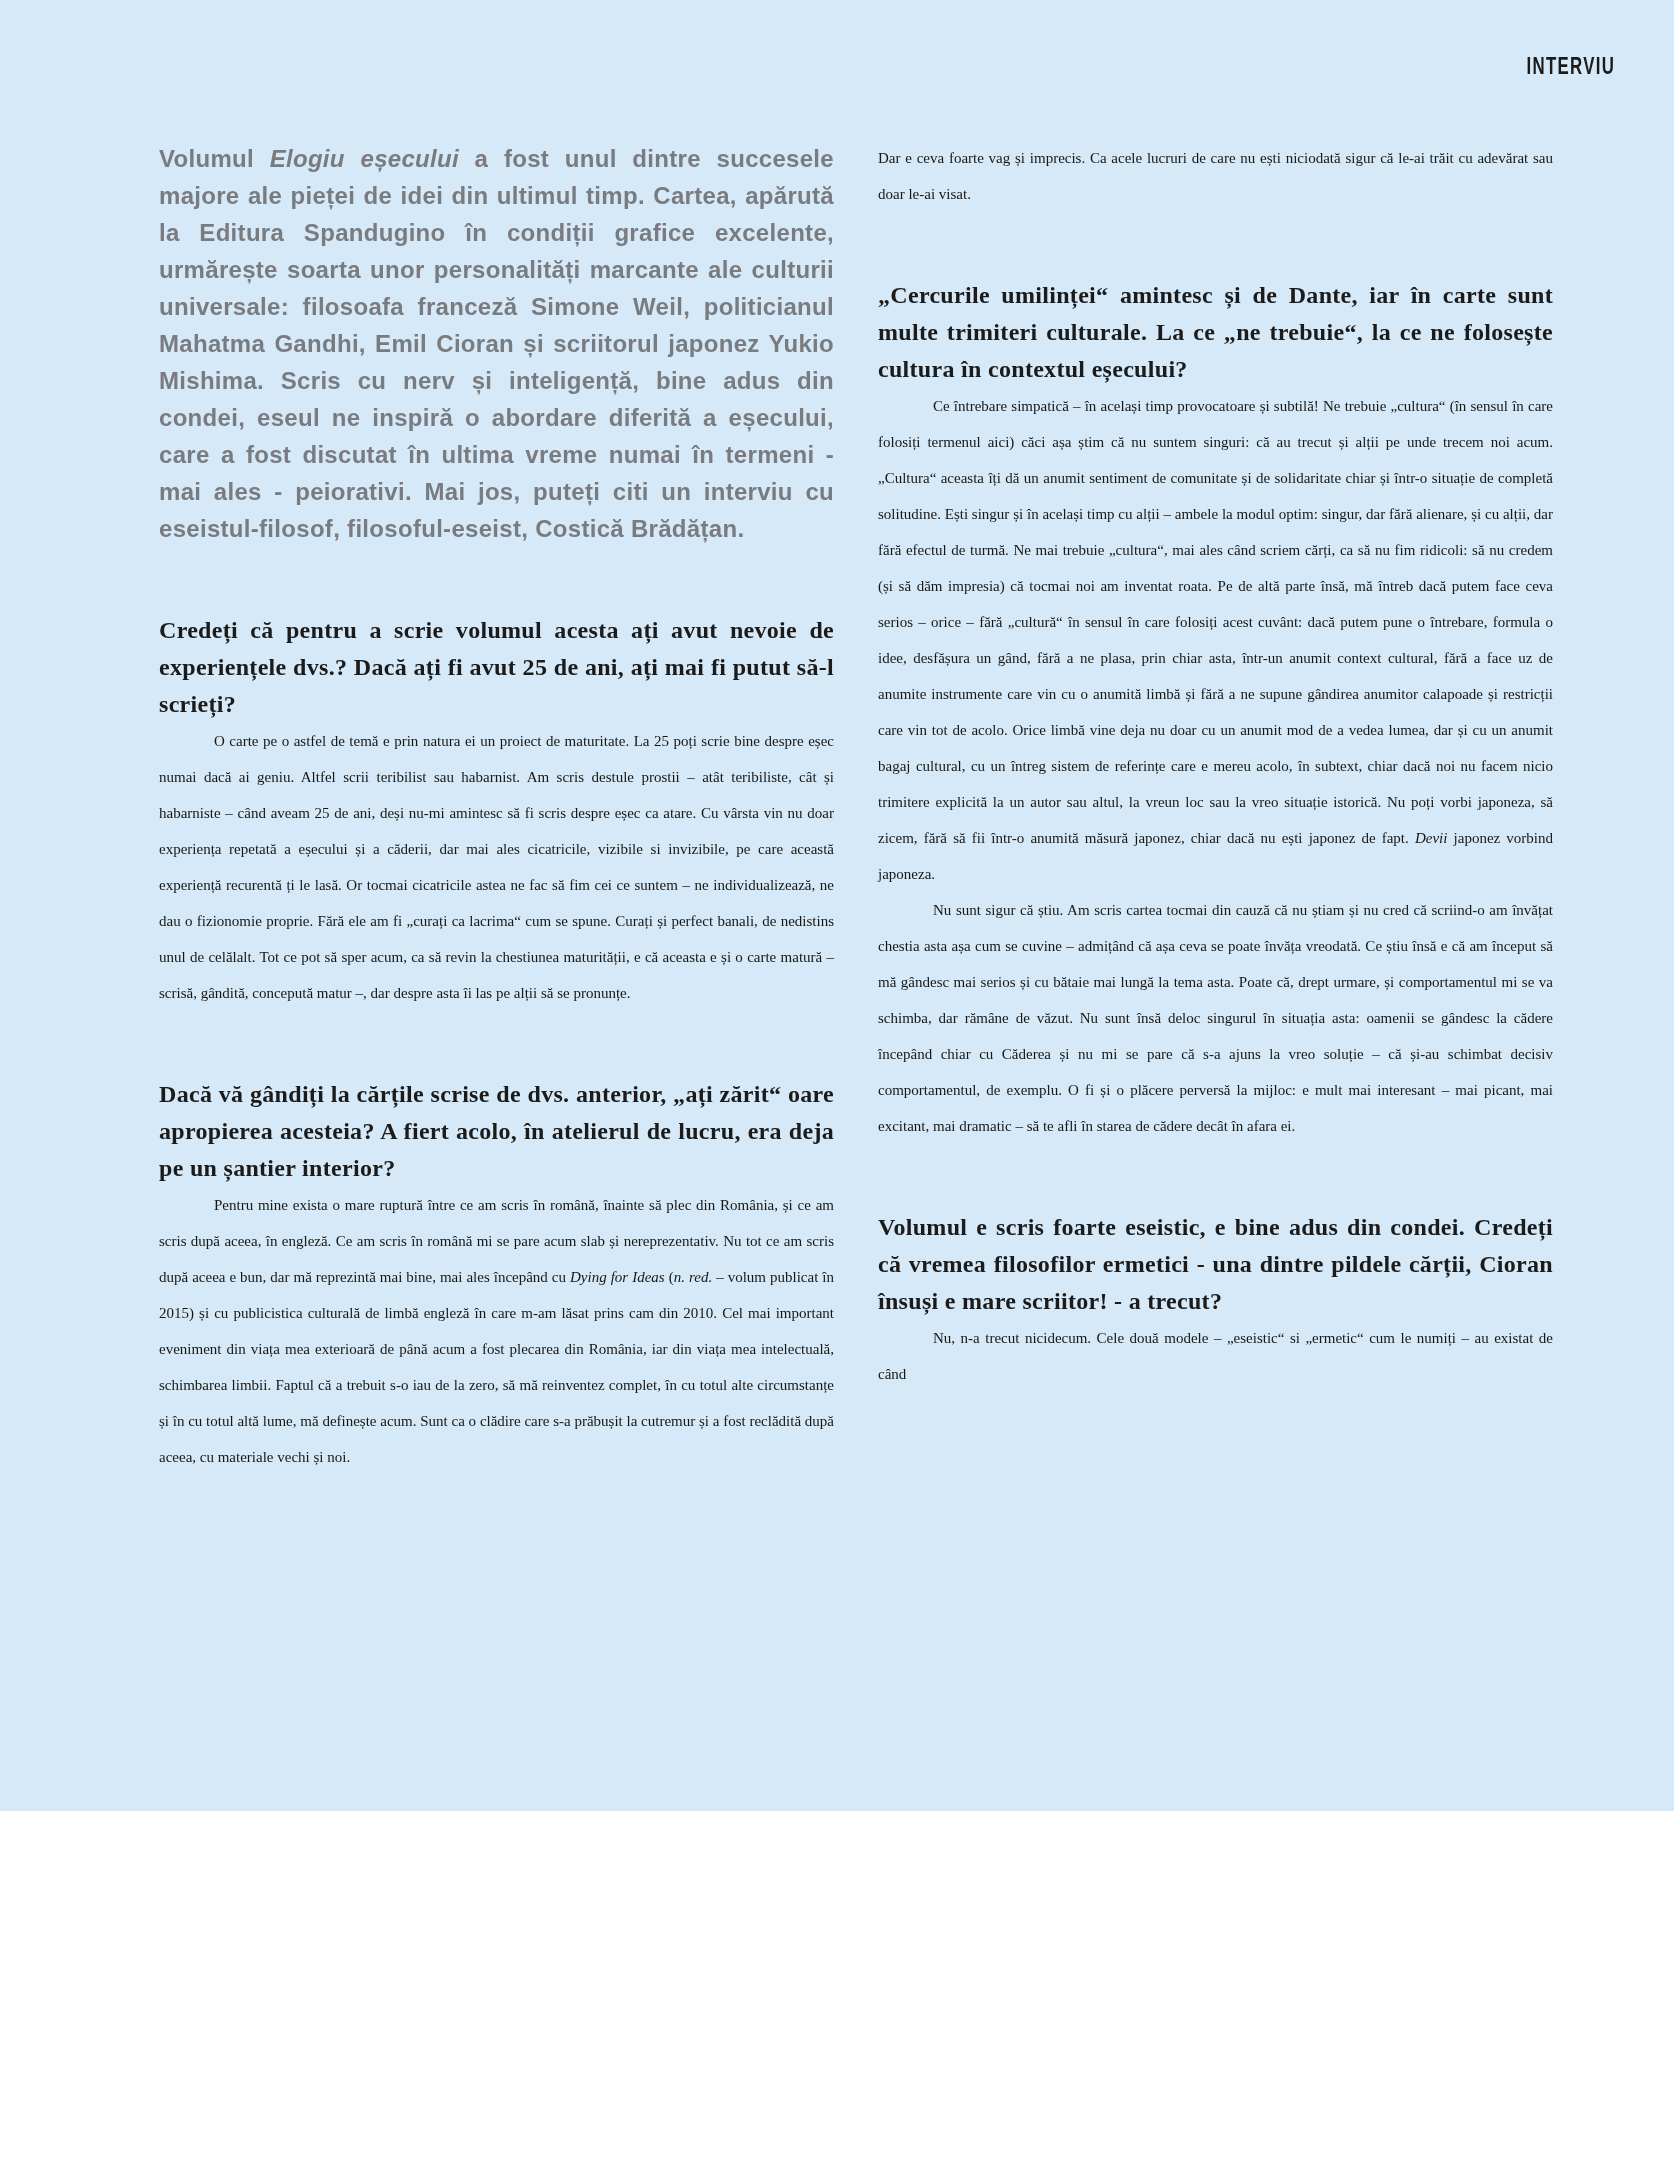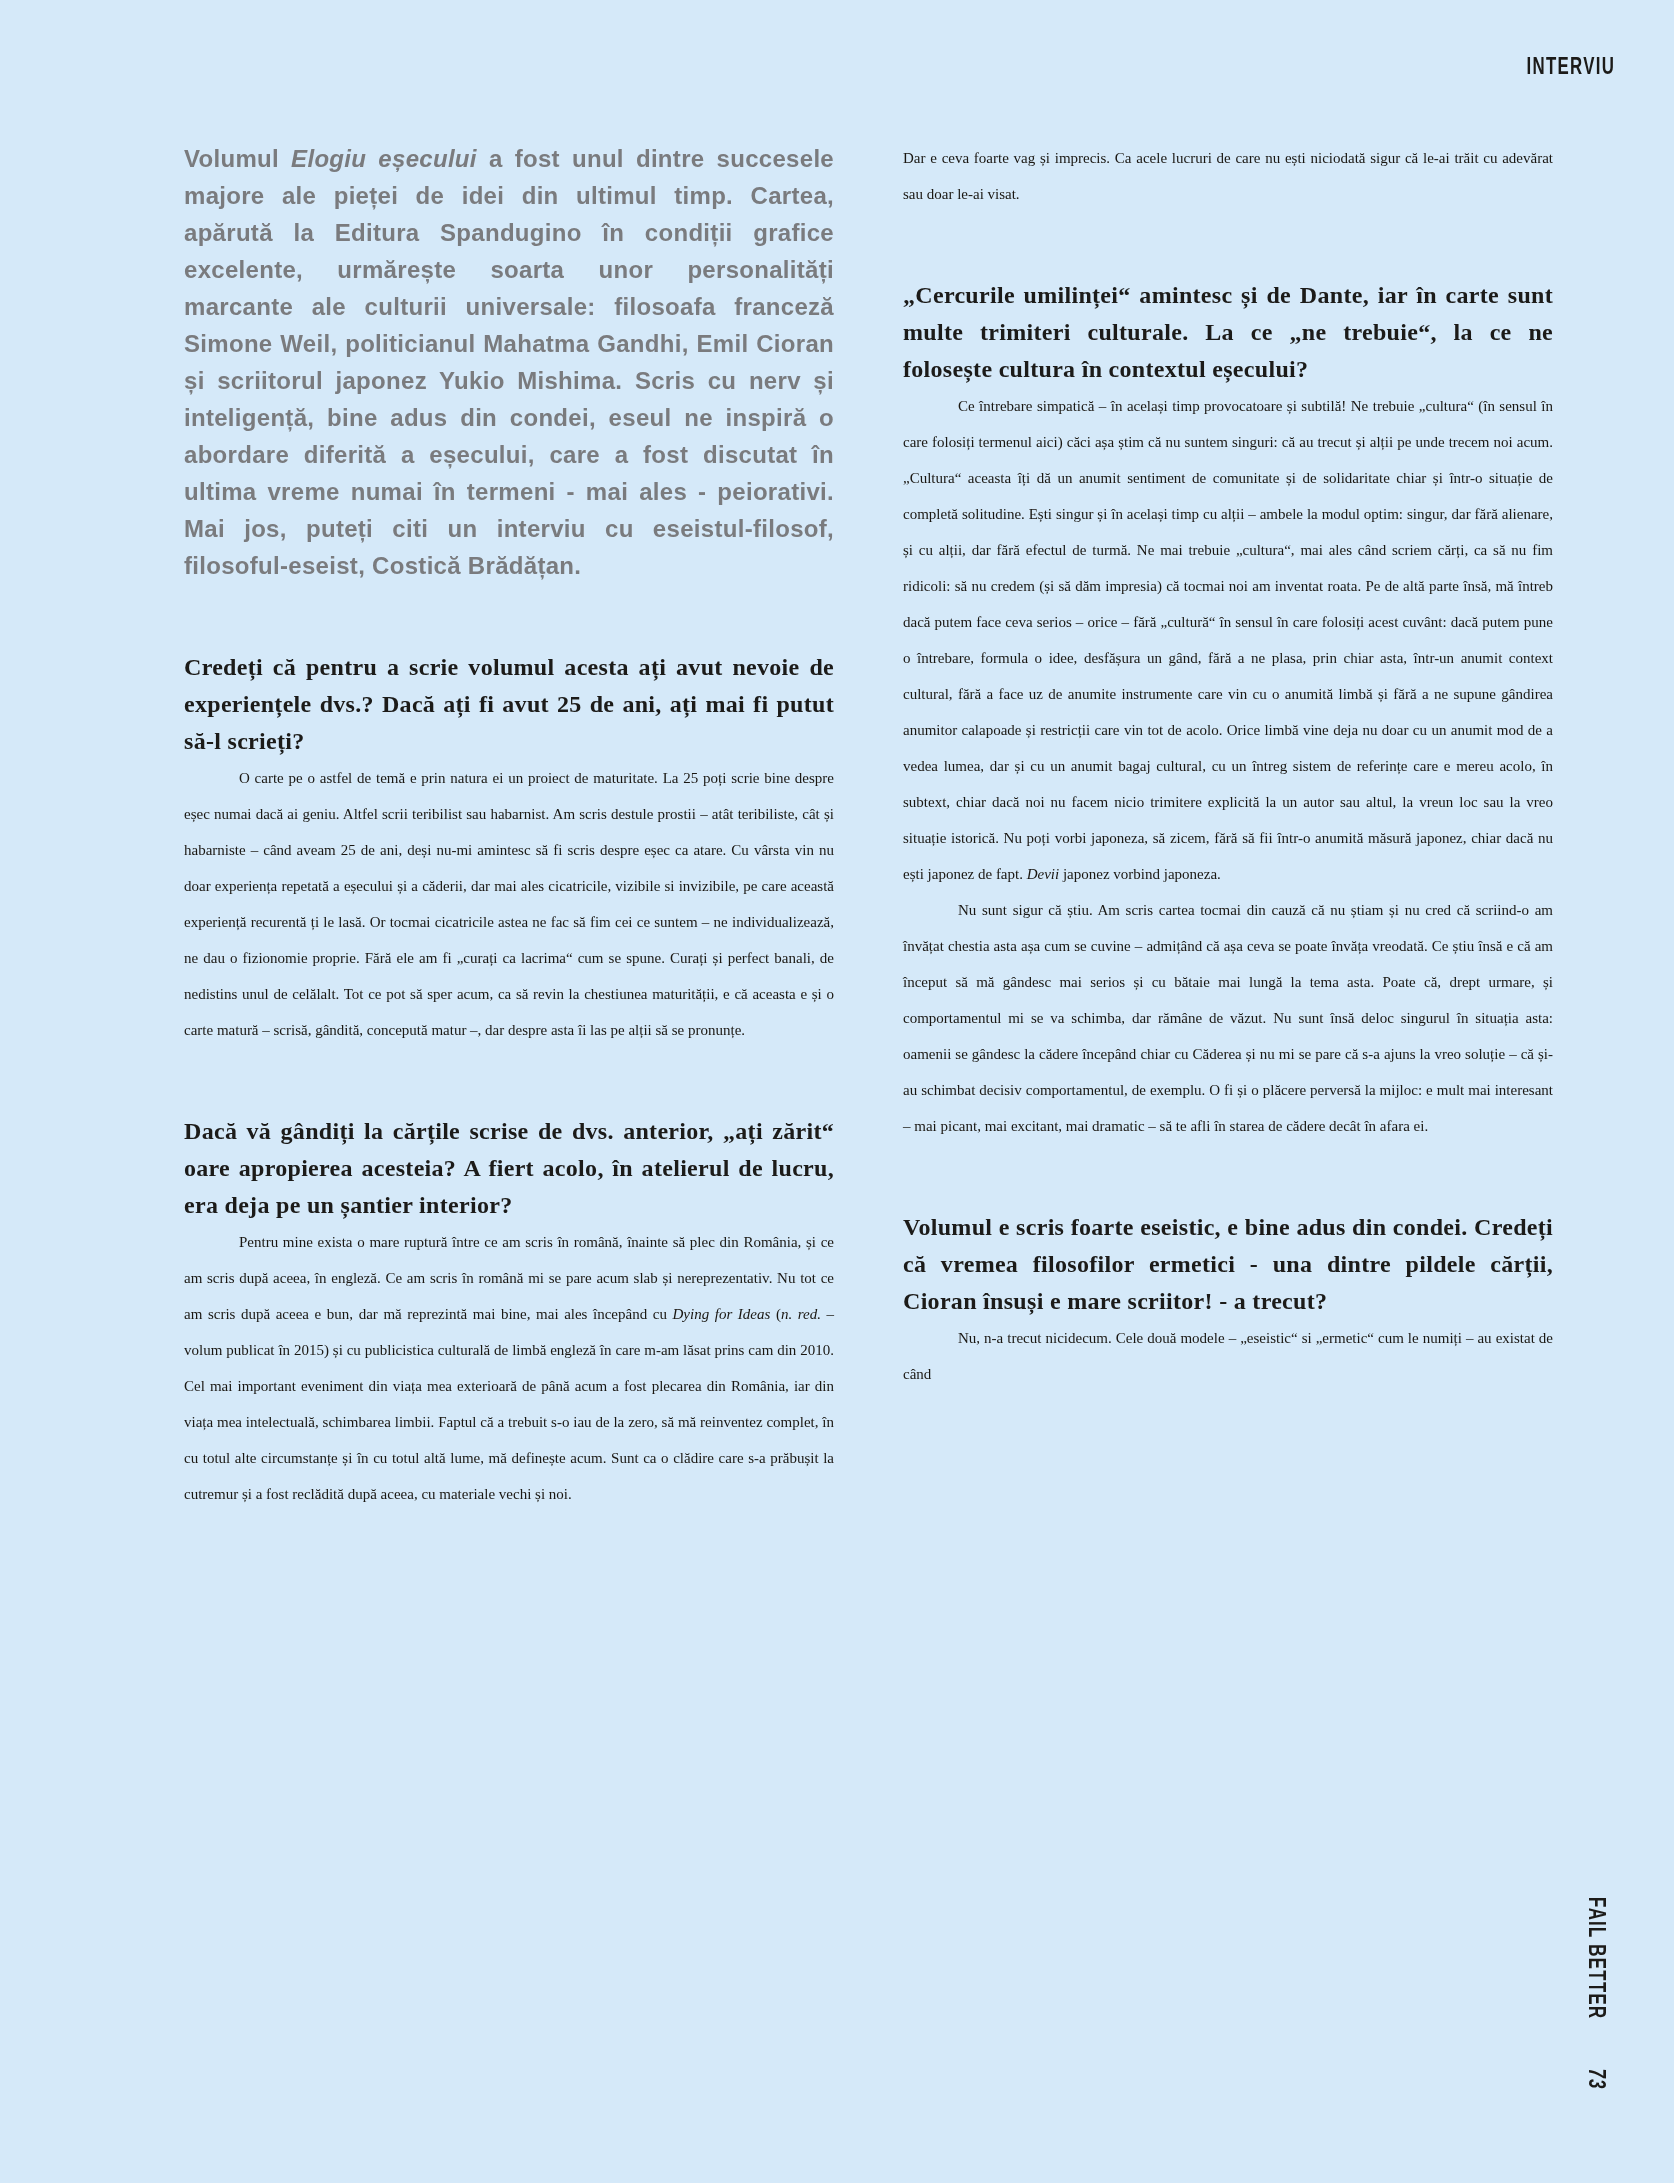--- a/index.html
+++ b/index.html
@@ -6,21 +6,21 @@
     --background:#d5e9f9;
     --intro_text:#7a7b7e;
     --heading_text:#1c1b19;
     --body_text:#1a1712;
   }
   html,body{margin:0;padding:0;}
   body{background:#ffffff;}
   .page{
     position:relative;
     width:1674px;
-    height:2183px;
+    height:1811px;
     background:var(--background);
     overflow:hidden;
     font-kerning:normal;
   }
   .header{
     position:absolute;
     top:53px;
     right:59px;
     font-family:"Liberation Sans",sans-serif;
     font-weight:700;
@@ -32,21 +32,21 @@
     white-space:nowrap;
   }
   .columns{
     position:absolute;
     left:159px;
     top:140px;
     width:1394px;
     display:flex;
     gap:44px;
   }
-  .col{width:675px;margin-left:25px;}
+  .col{width:675px;}
   p.block{
     margin:0;
     padding:0;
     text-align:justify;
   }
   p.intro{
     font-family:"Liberation Sans",sans-serif;
     font-weight:700;
     font-size:24px;
     line-height:37px;

